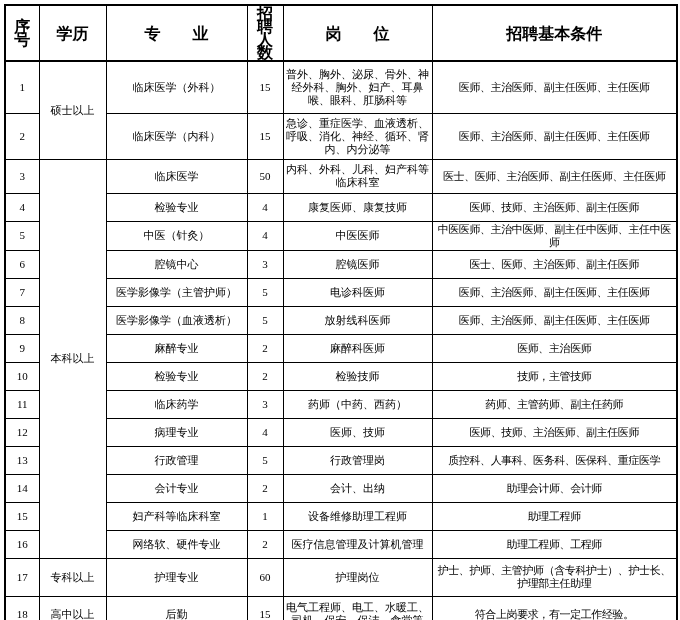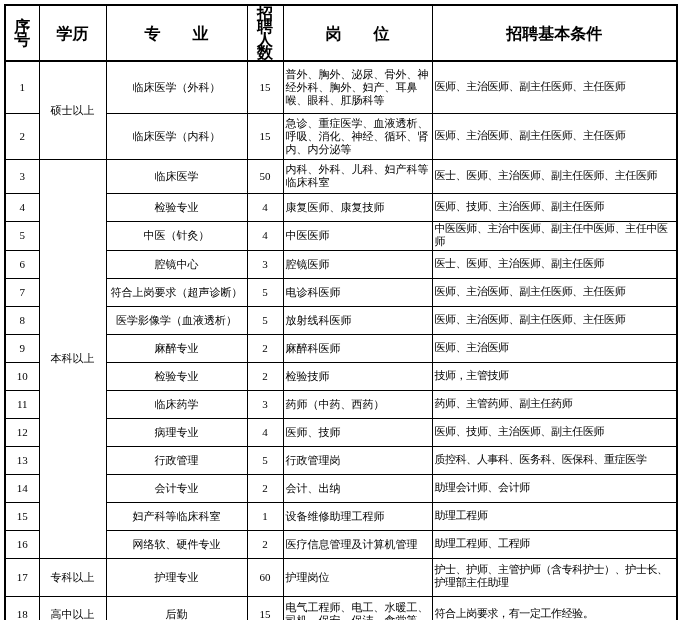--- a/index.html
+++ b/index.html
@@ -34,22 +34,22 @@
     word-break: break-all;
   }
   table.recruit th {
     font-weight: bold;
     font-size: 16px;
     text-align: center;
     border-bottom-width: 2px;
   }
   th.prewrap { white-space: pre-line; }
   td.center { text-align: center; }
-  td.left   { text-align: left; padding-left: 4px; padding-right: 3px; }
-  td.req    { letter-spacing: -0.4px; font-family: Liberation Mono, monospace; }
+  td.left   { text-align: center; padding-left: 4px; padding-right: 3px; }
+  td.req    { letter-spacing: -0.4px; }
   tr.hdr  { height: 26px; }
   tr.h52  { height: 52px; }
   tr.h46  { height: 46px; }
   tr.h34  { height: 34px; }
   tr.h28  { height: 28px; }
   tr.h38  { height: 38px; }
   tr.h36  { height: 36px; }
   tr.h22  { height: 22px; }
 </style>
 </head>
@@ -116,21 +116,21 @@
     </tr>
     <tr class="h28">
       <td class="center">6</td>
       <td class="center">腔镜中心</td>
       <td class="center">3</td>
       <td class="left">腔镜医师</td>
       <td class="left req">医士、医师、主治医师、副主任医师</td>
     </tr>
     <tr class="h28">
       <td class="center">7</td>
-      <td class="center">符合上岗要求（超声诊断）</td>
+      <td class="center">医学影像学（主管护师）</td>
       <td class="center">5</td>
       <td class="left">电诊科医师</td>
       <td class="left req">医师、主治医师、副主任医师、主任医师</td>
     </tr>
     <tr class="h28">
       <td class="center">8</td>
       <td class="center">医学影像学（血液透析）</td>
       <td class="center">5</td>
       <td class="left">放射线科医师</td>
       <td class="left req">医师、主治医师、副主任医师、主任医师</td>

